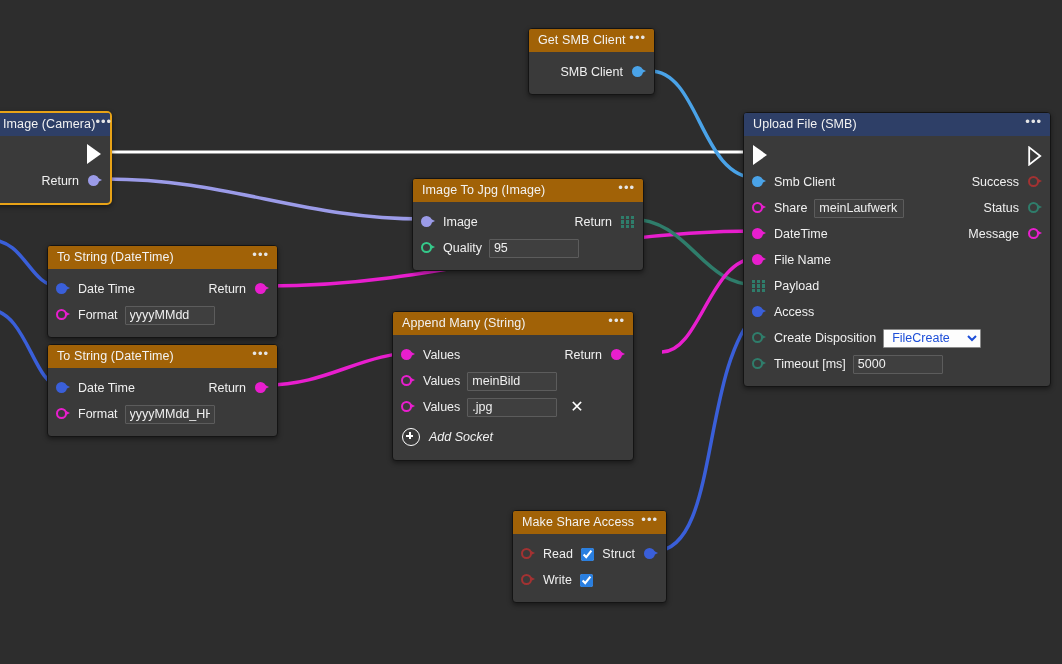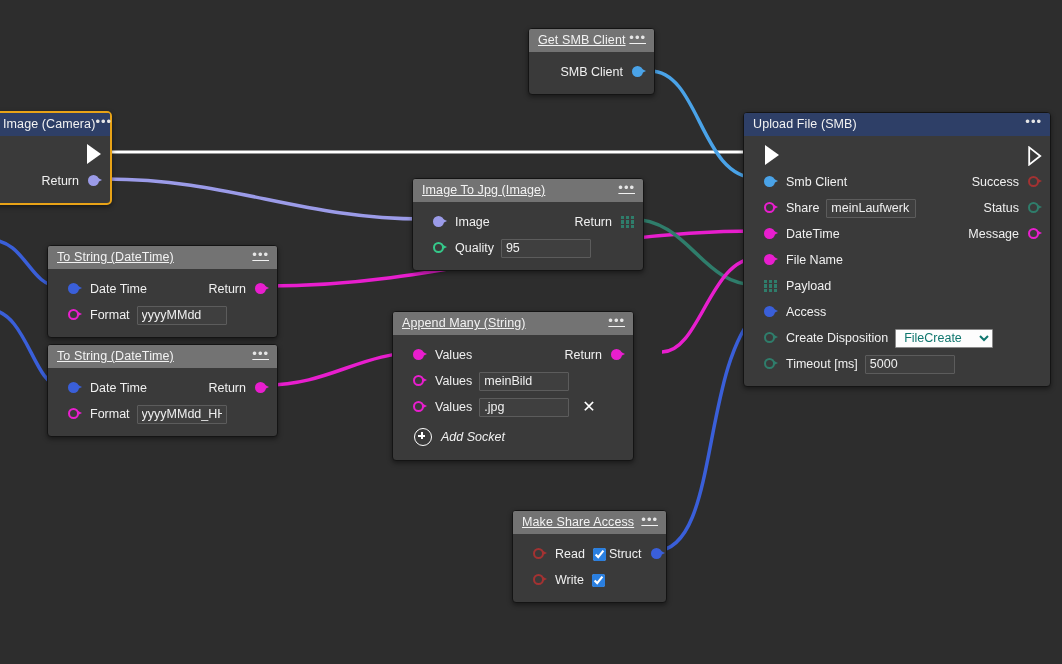--- a/index.html
+++ b/index.html
@@ -23,25 +23,25 @@
   }
   .node.selected{border:2px solid #e8a317;border-radius:5px;}
   .node-header{
     height:23px;line-height:23px;
     padding:0 8px 0 9px;
     display:flex;align-items:center;justify-content:space-between;
     color:#f2f2f2;font-size:12.5px;
     border-radius:2px 2px 0 0;
     white-space:nowrap;
   }
-  .hdr-green{background:#737373;text-decoration:underline;}
+  .hdr-green{background:#a16207;}
   .hdr-blue{background:#2e3f67;}
   .node-title{letter-spacing:.1px;}
   .dots{color:#e6e6e6;font-size:13px;letter-spacing:1px;line-height:10px;padding-bottom:5px;}
-  .node-body{padding:7px 0 9px 12px;}
+  .node-body{padding:7px 0 9px 0;}
 
   
   .row{
     display:flex;align-items:center;
     height:26px;
     padding:0 9px;
     position:relative;
     box-sizing:border-box;
   }
   .row-label{color:#f0f0f0;font-size:12.5px;white-space:nowrap;}
@@ -92,21 +92,21 @@
     font-family:"Liberation Sans", sans-serif;
     font-size:12.5px;
     height:17px;line-height:17px;
     padding:0 4px;
     margin-left:7px;
     box-sizing:content-box;
     outline:none;
     border-radius:1px;
   }
   .sel{
-    background:#fdfdfd;color:#0f766e;
+    background:#fdfdfd;color:#1d4ed8;
     border:1px solid #8a8a8a;
     font-family:"Liberation Sans", sans-serif;
     font-size:12.5px;
     height:19px;
     margin-left:7px;
     padding:0 2px 0 4px;
     border-radius:1px;
     outline:none;
   }
   .chk{

